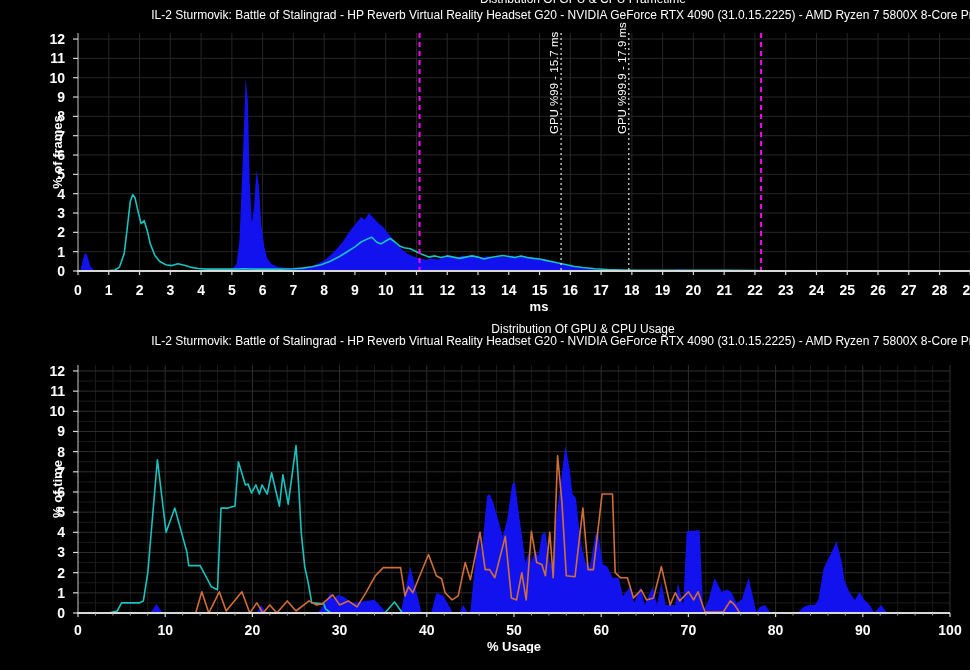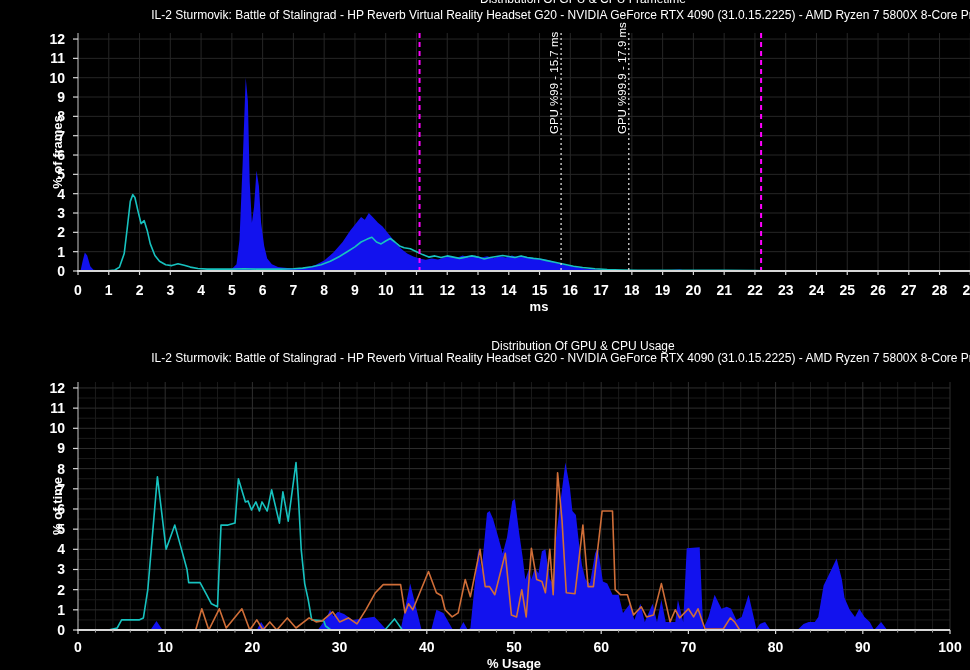--- a/index.html
+++ b/index.html
@@ -164,21 +164,21 @@
         <text class="tick" x="65" y="82.70000000000002" text-anchor="end">10</text>
         <line x1="73" y1="58.370000000000005" x2="78" y2="58.370000000000005" stroke="#d8d8d8" stroke-width="1.2"></line>
         <text class="tick" x="65" y="63.370000000000005" text-anchor="end">11</text>
         <line x1="73" y1="39.04000000000002" x2="78" y2="39.04000000000002" stroke="#d8d8d8" stroke-width="1.2"></line>
         <text class="tick" x="65" y="44.04000000000002" text-anchor="end">12</text>
         <text class="axl" x="539" y="311" text-anchor="middle">ms</text>
         <text class="axl" transform="rotate(-90 62 152)" x="62" y="152" text-anchor="middle">% of frames</text>
       </svg>
   </section>
 
-  <section class="chart-section" style="top:338px;height:332px;">
+  <section class="chart-section" style="top:321px;height:332px;">
     <div class="title-band" style="top:2px;">
       <div class="chart-title">Distribution Of GPU &amp; CPU Usage</div>
     </div>
     <div class="title-band" style="top:14px;">
       <div class="chart-subtitle">IL-2 Sturmovik: Battle of Stalingrad - HP Reverb Virtual Reality Headset G20 - NVIDIA GeForce RTX 4090 (31.0.15.2225) - AMD Ryzen 7 5800X 8-Core Processor</div>
     </div>
     <svg id="plot1" width="970" height="332" style="top:0;">
         <line x1="95.44" y1="44" x2="95.44" y2="292" stroke="#1b1b1b" stroke-width="1"></line>
         <line x1="112.88" y1="44" x2="112.88" y2="292" stroke="#1b1b1b" stroke-width="1"></line>
         <line x1="130.32" y1="44" x2="130.32" y2="292" stroke="#1b1b1b" stroke-width="1"></line>

